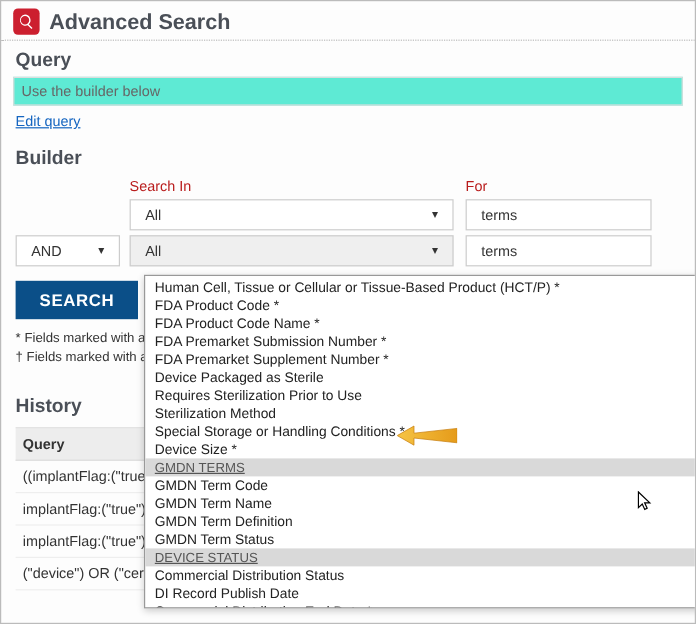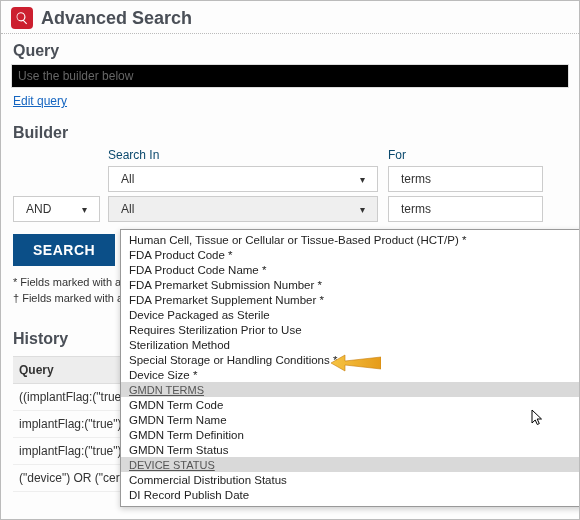--- a/index.html
+++ b/index.html
@@ -39,38 +39,38 @@
   .section-label {
     font-family: "Arial Narrow", Arial, sans-serif;
     font-stretch: condensed;
     font-size: 16px;
     color: #4a4f57;
     font-weight: 600;
     padding: 8px 12px 2px 12px;
   }
   .query-readonly {
     margin: 2px 10px 4px 10px;
-    background: #000000;
+    background: #5eead4;
     border: 1px solid #ddd;
     padding: 4px 6px;
     font-size: 12px;
     color: #666;
   }
   .edit-link {
     display: inline-block;
     margin: 2px 12px 8px 12px;
     color: #1565c0;
     text-decoration: underline;
     cursor: pointer;
     font-size: 12px;
   }
   .builder-area { padding: 0 12px; position: relative; }
   .col-labels { display: flex; margin-top: 4px; }
   .col-labels .spacer { width: 95px; }
-  .col-labels .lab { font-size: 12px; color: #0c4a6e; }
+  .col-labels .lab { font-size: 12px; color: #b91c1c; }
   .col-labels .lab.searchin { width: 280px; }
   .col-labels .lab.for { width: 150px; }
   .row { display: flex; align-items: center; margin-top: 4px; }
   .cell-op { width: 95px; padding-right: 8px; }
   .cell-search { width: 280px; padding-right: 10px; }
   .cell-for { width: 155px; }
   .select-box, .text-box {
     width: 100%;
     height: 26px;
     border: 1px solid #ccc;

